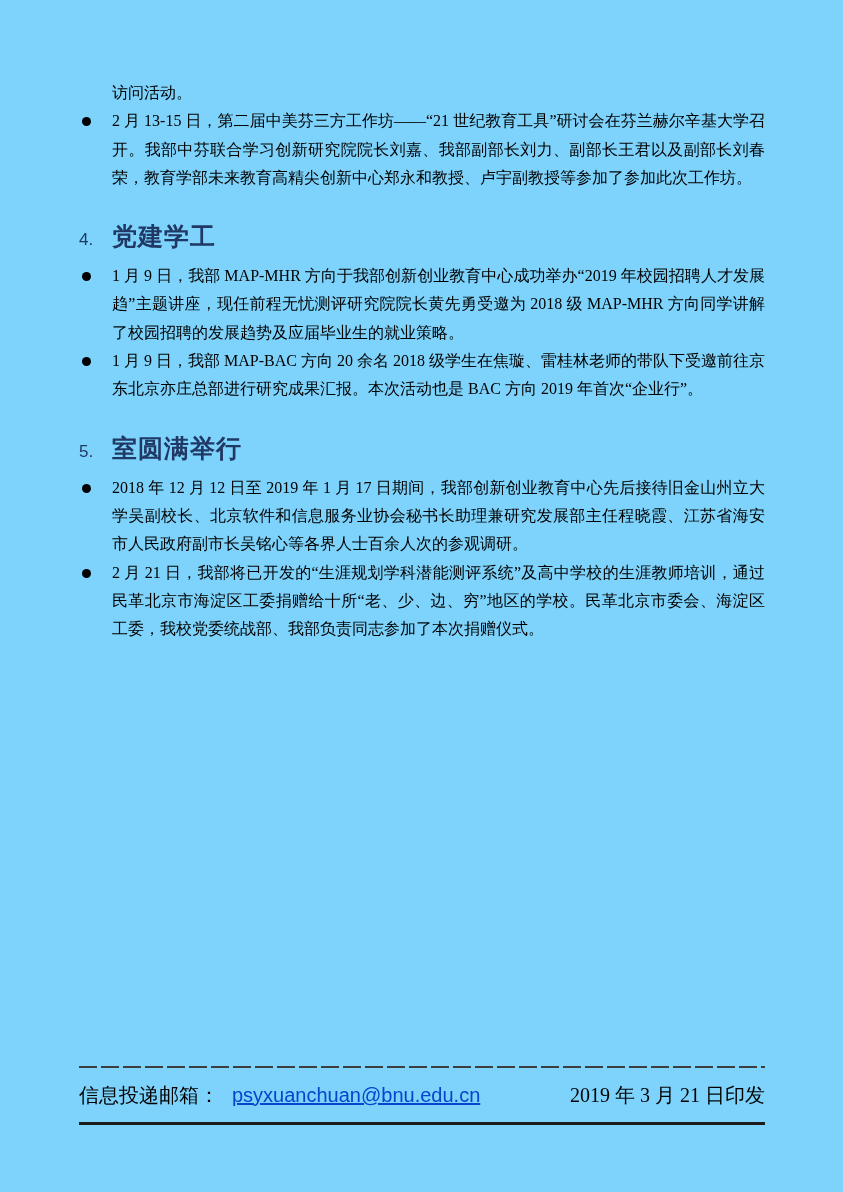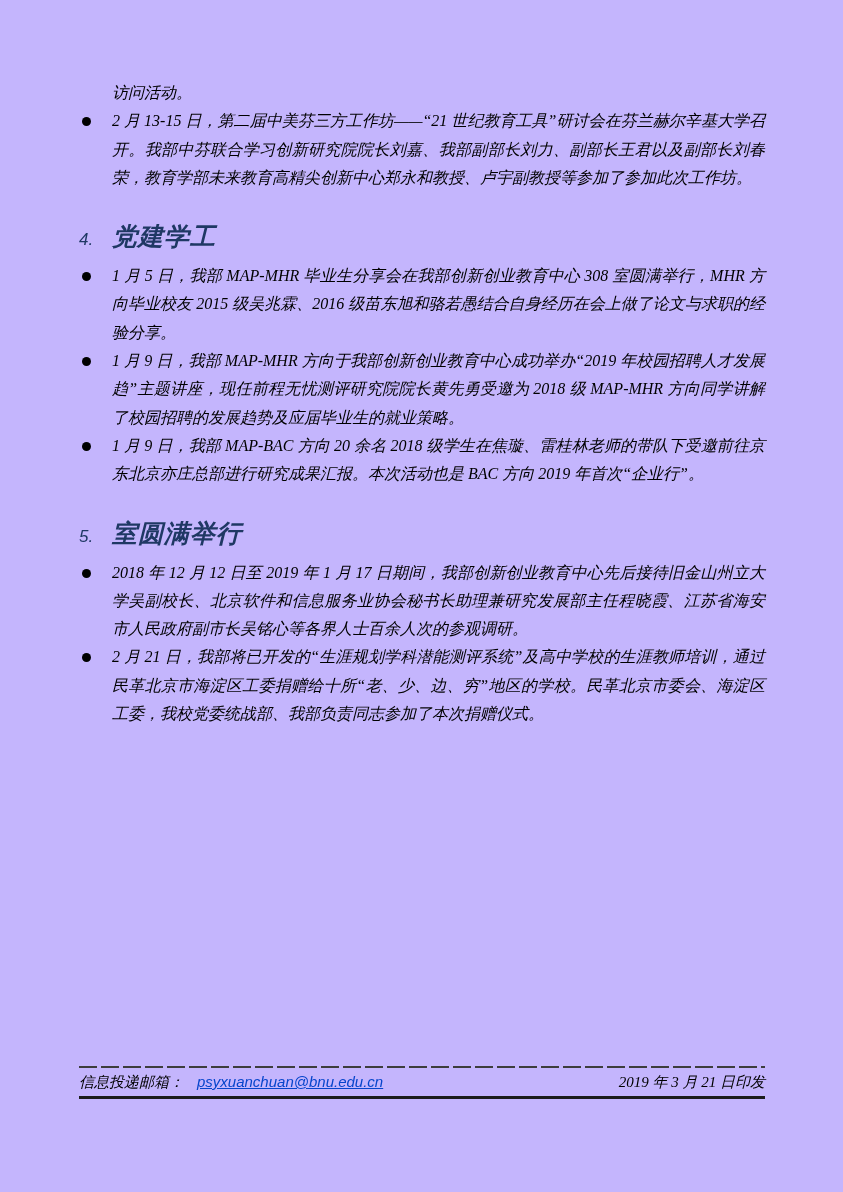--- a/index.html
+++ b/index.html
@@ -1,25 +1,24 @@
 <!DOCTYPE html>
 <html><head>
 <meta charset="utf-8">
 <style>
   * { margin:0; padding:0; box-sizing:border-box; }
   html,body { background:#888; }
   .page {
     position:relative;
     width:843px; height:1192px;
-    background:#c4b5fd;
+    background:#7dd3fc;
     margin:0 auto;
     font-family:"Liberation Serif","DejaVu Serif",serif;
     color:#000;
     overflow:hidden;
-    font-style:italic;
   }
   .content {
     position:absolute;
     left:79px; top:79px;
     width:686px;
   }
   .body-text {
     font-size:16px;
     line-height:28.3px;
     text-align:justify;
@@ -60,23 +59,23 @@
     left:79px; top:1066px;
     width:686px;
   }
   .dashed-rule {
     height:2px;
     background:repeating-linear-gradient(to right,#3d3d3d 0 18px,transparent 18px 22px);
   }
   .footer-row {
     display:flex;
     align-items:flex-end;
-    font-size:15px;
+    font-size:20px;
     line-height:26px;
-    padding:1px 0;
+    padding:14px 0;
   }
   .footer-row .email-link {
     font-family:"Liberation Sans","DejaVu Sans",sans-serif;
     color:#0645cc;
     text-decoration:underline;
     margin-left:13px;
     cursor:pointer;
   }
   .footer-row .print-date {
     margin-left:auto;
@@ -101,24 +100,20 @@
         <span class="txt">2 月 13-15 日，第二届中美芬三方工作坊——“21 世纪教育工具”研讨会在芬兰赫尔辛基大学召开。我部中芬联合学习创新研究院院长刘嘉、我部副部长刘力、副部长王君以及副部长刘春荣，教育学部未来教育高精尖创新中心郑永和教授、卢宇副教授等参加了参加此次工作坊。</span>
       </li>
     </ul>
 
     <h2 class="section">
       <span class="h-num">4.</span>
       <span class="h-title">党建学工</span>
     </h2>
 
     <ul class="bullets body-text">
-      <li>
-        <span class="dot"></span>
-        <span class="txt">1 月 5 日，我部 MAP-MHR 毕业生分享会在我部创新创业教育中心 308 室圆满举行，MHR 方向毕业校友 2015 级吴兆霖、2016 级苗东旭和骆若愚结合自身经历在会上做了论文与求职的经验分享。</span>
-      </li>
       <li>
         <span class="dot"></span>
         <span class="txt">1 月 9 日，我部 MAP-MHR 方向于我部创新创业教育中心成功举办“2019 年校园招聘人才发展趋”主题讲座，现任前程无忧测评研究院院长黄先勇受邀为 2018 级 MAP-MHR 方向同学讲解了校园招聘的发展趋势及应届毕业生的就业策略。</span>
       </li>
       <li>
         <span class="dot"></span>
         <span class="txt">1 月 9 日，我部 MAP-BAC 方向 20 余名 2018 级学生在焦璇、雷桂林老师的带队下受邀前往京东北京亦庄总部进行研究成果汇报。本次活动也是 BAC 方向 2019 年首次“企业行”。</span>
       </li>
     </ul>
 

